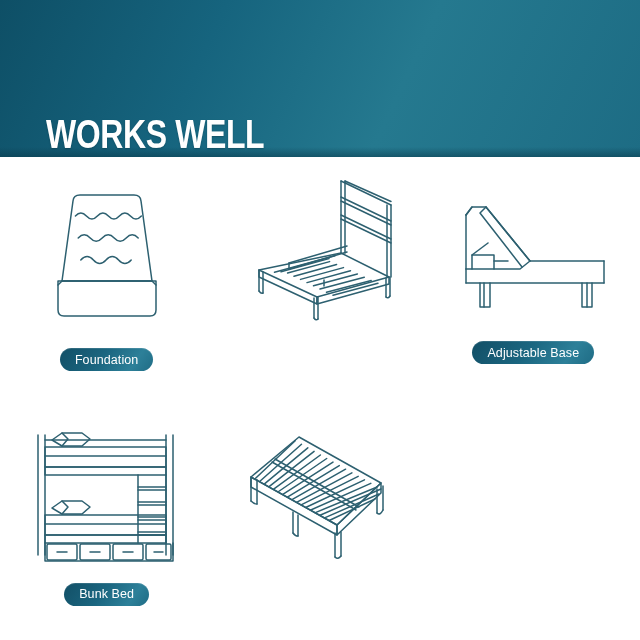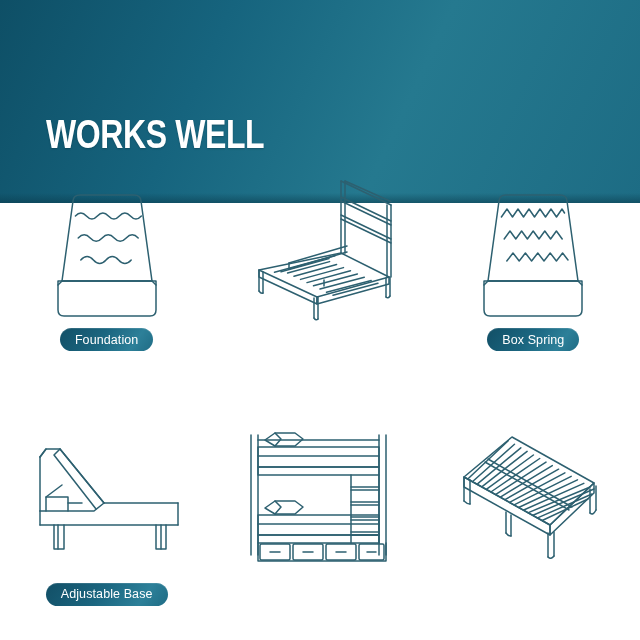--- a/index.html
+++ b/index.html
@@ -18,21 +18,21 @@
     width: 640px;
     height: 640px;
     background: #ffffff;
   }
 
   
   #header {
     position: absolute;
     left: 0; top: 0;
     width: 640px;
-    height: 203px;
+    height: 157px;
     background:
       linear-gradient(115deg, #0e4f66 0%, #16647e 32%, #25798f 62%, #1d6c84 100%);
     overflow: hidden;
   }
   #header::after {
     content: "";
     position: absolute;
     left: 0; right: 0; bottom: 0;
     height: 10px;
     background: linear-gradient(to bottom, rgba(10,62,80,0) 0%, rgba(9,58,75,0.55) 100%);
@@ -78,21 +78,21 @@
   }
   .art {
     width: 182px;
     height: 155px;
     display: block;
   }
   .art svg { display: block; width: 100%; height: 100%; }
 
   
   .pill {
-    margin-top: 0;
+    margin-top: 20px;
     height: 23px;
     padding: 0 15px;
     border-radius: 12px;
     display: inline-flex;
     align-items: center;
     justify-content: center;
     color: #ffffff;
     font-size: 12.5px;
     font-family: "Liberation Sans", sans-serif;
     letter-spacing: 0.1px;
@@ -175,41 +175,20 @@
           <path d="M30,97 L30,118 M34,99 L34,120"></path>
           <path d="M30,118 Q32,121 34,120"></path>
           <path d="M85,125 L85,145 M89,124 L89,146"></path>
           <path d="M85,145 Q87,148 89,146"></path>
           <path d="M157,105 L157,124 M161,104 L161,123"></path>
           <path d="M157,124 Q159,126 161,123"></path>
         </svg>
       </div>
     </div>
 
-    <div class="cell row1">
-      <div class="art">
-        <svg viewBox="0 0 182 155" xmlns="http://www.w3.org/2000/svg" fill="none" stroke="#2d6070" stroke-width="1.5" stroke-linecap="round" stroke-linejoin="round">
-
-          <path d="M46,108 L57,28 Q57.5,22 64,22 L118,22 Q124.5,22 125,28 L136,108 Z"></path>
-
-          <path d="M59.4,44 L65,36 L70.5,44 L76,36 L81.5,44 L87,36 L92.5,44 L98,36 L103.5,44 L109,36 L114.5,44 L120,36 L122.5,40"></path>
-
-          <path d="M62.2,66 L68,58 L73.8,66 L79.6,58 L85.4,66 L91.2,58 L97,66 L102.8,58 L108.6,66 L114.4,58 L120.2,66"></path>
-
-          <path d="M64.8,88 L71,80 L77.2,88 L83.4,80 L89.6,88 L95.8,80 L102,88 L108.2,80 L114.4,88 L120.6,80 L126,87"></path>
-
-          <line x1="46" y1="108" x2="136" y2="108"></line>
-
-          <path d="M42,108 L140,108 L140,137 Q140,143 134,143 L48,143 Q42,143 42,137 Z"></path>
-          <line x1="46" y1="108" x2="42" y2="112"></line>
-          <line x1="136" y1="108" x2="140" y2="112"></line>
-        </svg>
-      </div>
-      <div class="pill">Box Spring</div>
-    </div>
 
     <div class="cell row2">
       <div class="art">
         <svg viewBox="0 0 182 160" xmlns="http://www.w3.org/2000/svg" fill="none" stroke="#2d6070" stroke-width="1.5" stroke-linecap="round" stroke-linejoin="round">
 
           <path d="M24,42 L30,34 L44,34 L88,88"></path>
           <path d="M24,42 L24,96"></path>
           <path d="M30,34 L24,42"></path>
 
           <path d="M44,34 L88,88 L162,88"></path>
@@ -271,20 +250,21 @@
           <rect x="64" y="129" width="30" height="16" rx="1.5"></rect>
           <rect x="97" y="129" width="30" height="16" rx="1.5"></rect>
           <rect x="130" y="129" width="25" height="16" rx="1.5"></rect>
 
           <path d="M41,137 L51,137"></path>
           <path d="M74,137 L84,137"></path>
           <path d="M107,137 L117,137"></path>
           <path d="M138,137 L147,137"></path>
         </svg>
       </div>
+      <div class="pill">Bunk Bed</div>
     </div>
 
     <div class="cell row2">
       <div class="art">
         <svg viewBox="0 0 182 160" xmlns="http://www.w3.org/2000/svg" fill="none" stroke="#2d6070" stroke-width="1.5" stroke-linecap="round" stroke-linejoin="round">
 
           <path d="M70,22 L152,68 L108,110 L22,62 Z"></path>
 
           <path d="M22,62 L22,72 L108,120 L108,110 Z"></path>
 

